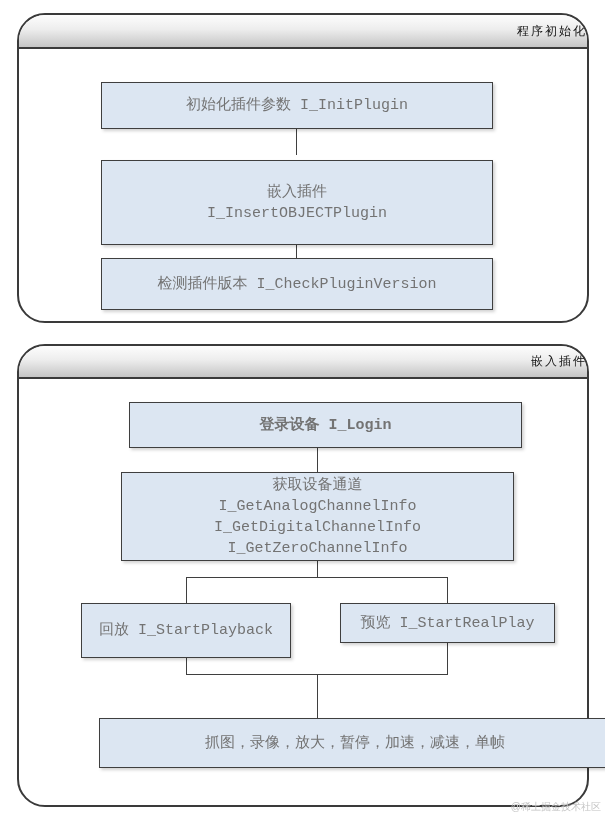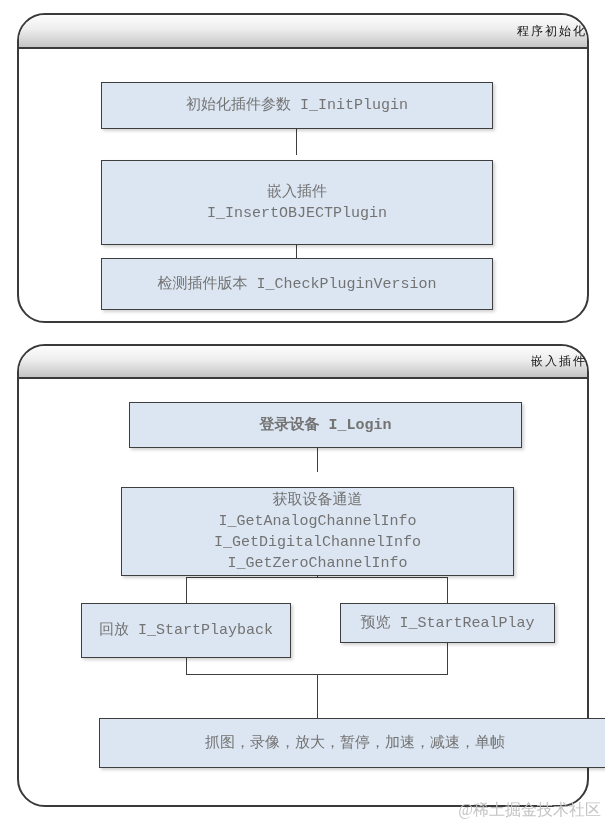--- a/index.html
+++ b/index.html
@@ -39,22 +39,22 @@
     white-space:pre-line;
     z-index:2;
   }
   .connector{
     position:absolute;
     background:#3f3f3f;
     z-index:1;
   }
   .watermark{
     position:absolute;
-    font-family:Liberation Serif, serif;
-    font-size:16px;
+    font-family:Liberation Sans, sans-serif;
+    font-size:10px;
     color:#c3c3c3;
     z-index:3;
   }
 </style>
 </head>
 <body>
 
 <div class="canvas">
 
   <section class="panel" style="left:17px;top:13px;width:572px;height:310px;">
@@ -82,21 +82,21 @@
   <div class="connector" style="left:317px;top:448px;width:1px;height:24px;"></div>
   <div class="connector" style="left:317px;top:561px;width:1px;height:17px;"></div>
   <div class="connector" style="left:186px;top:577px;width:262px;height:1px;"></div>
   <div class="connector" style="left:186px;top:577px;width:1px;height:98px;"></div>
   <div class="connector" style="left:447px;top:577px;width:1px;height:98px;"></div>
   <div class="connector" style="left:186px;top:674px;width:262px;height:1px;"></div>
   <div class="connector" style="left:317px;top:674px;width:1px;height:44px;"></div>
 
   <div class="flow-node" style="left:129px;top:402px;width:393px;height:46px;font-weight:bold;">登录设备 I_Login</div>
 
-  <div class="flow-node" style="left:121px;top:472px;width:393px;height:89px;margin-top:15px;">获取设备通道
+  <div class="flow-node" style="left:121px;top:472px;width:393px;height:89px;">获取设备通道
 I_GetAnalogChannelInfo
 I_GetDigitalChannelInfo
 I_GetZeroChannelInfo</div>
 
   <div class="flow-node" style="left:81px;top:603px;width:210px;height:55px;">回放 I_StartPlayback</div>
 
   <div class="flow-node" style="left:340px;top:603px;width:215px;height:40px;">预览 I_StartRealPlay</div>
 
   <div class="flow-node" style="left:99px;top:718px;width:512px;height:50px;">抓图，录像，放大，暂停，加速，减速，单帧</div>
 

